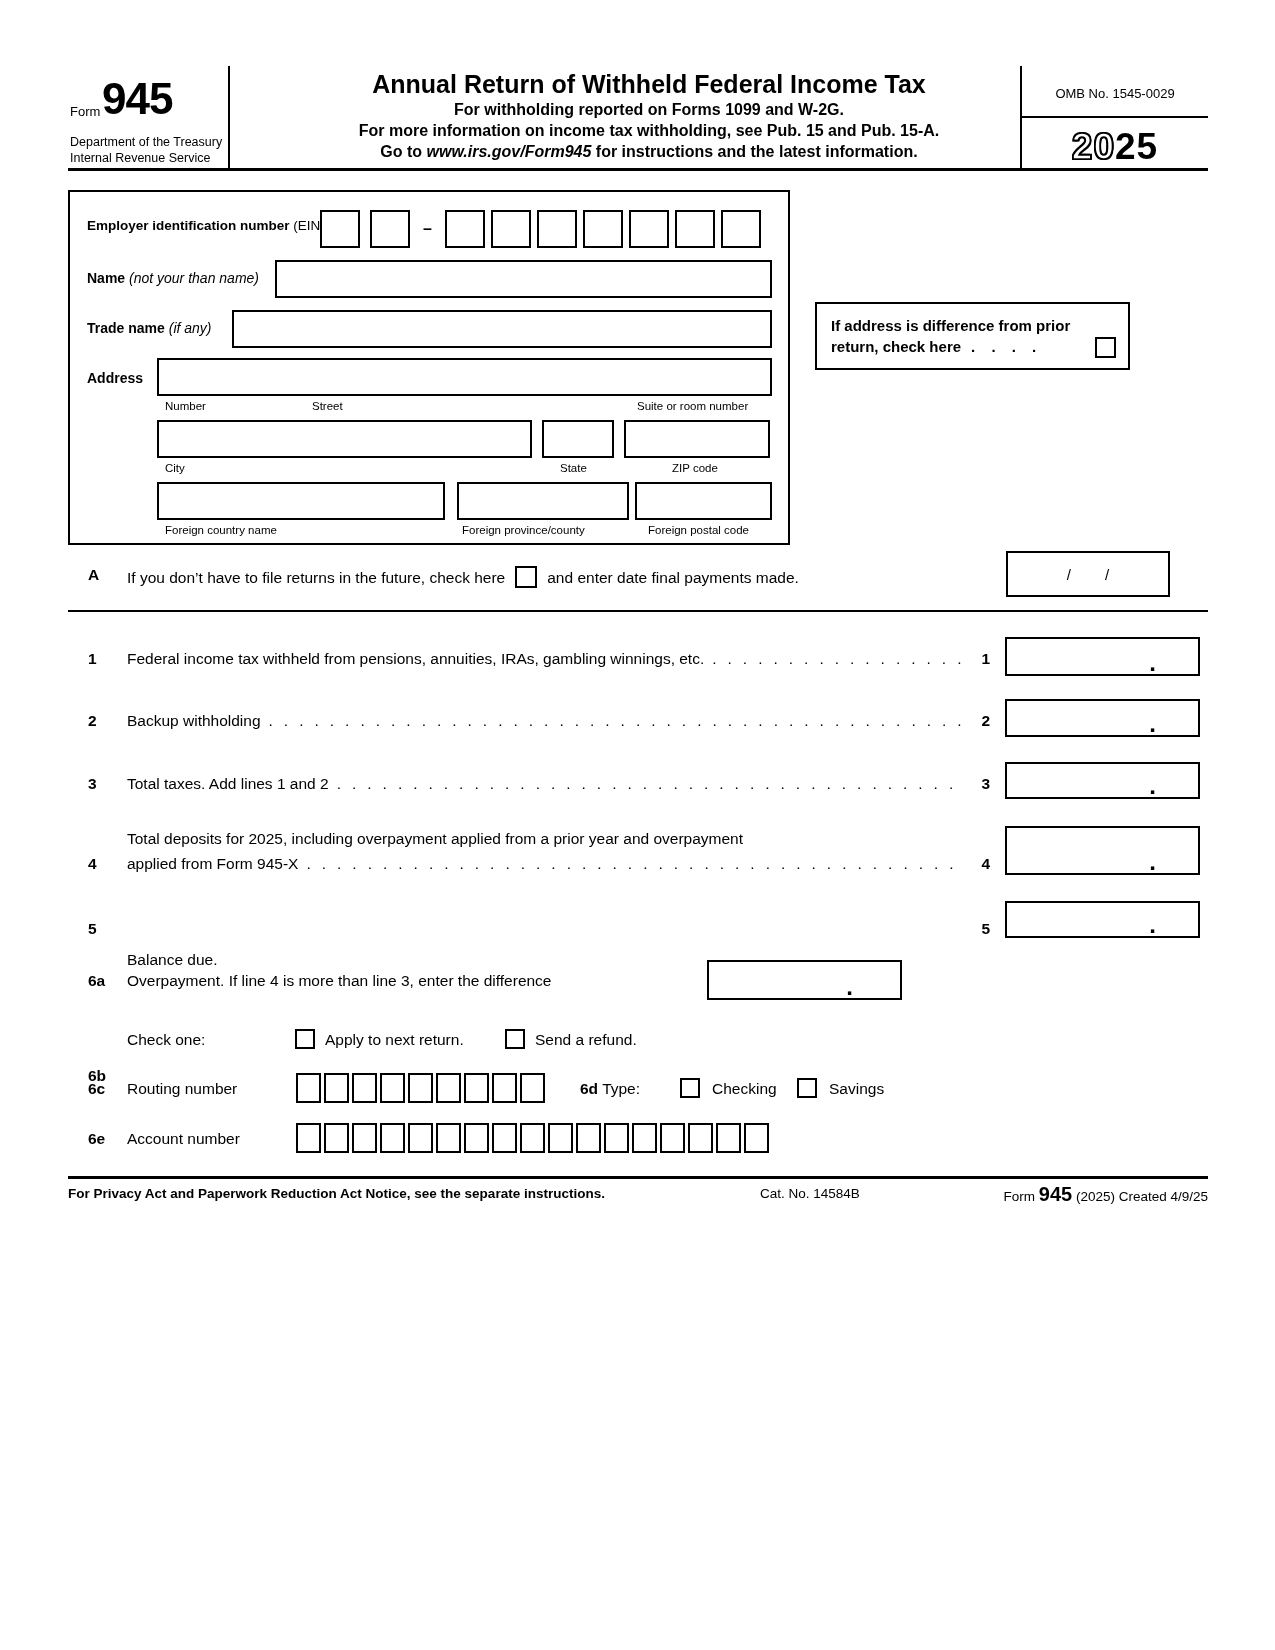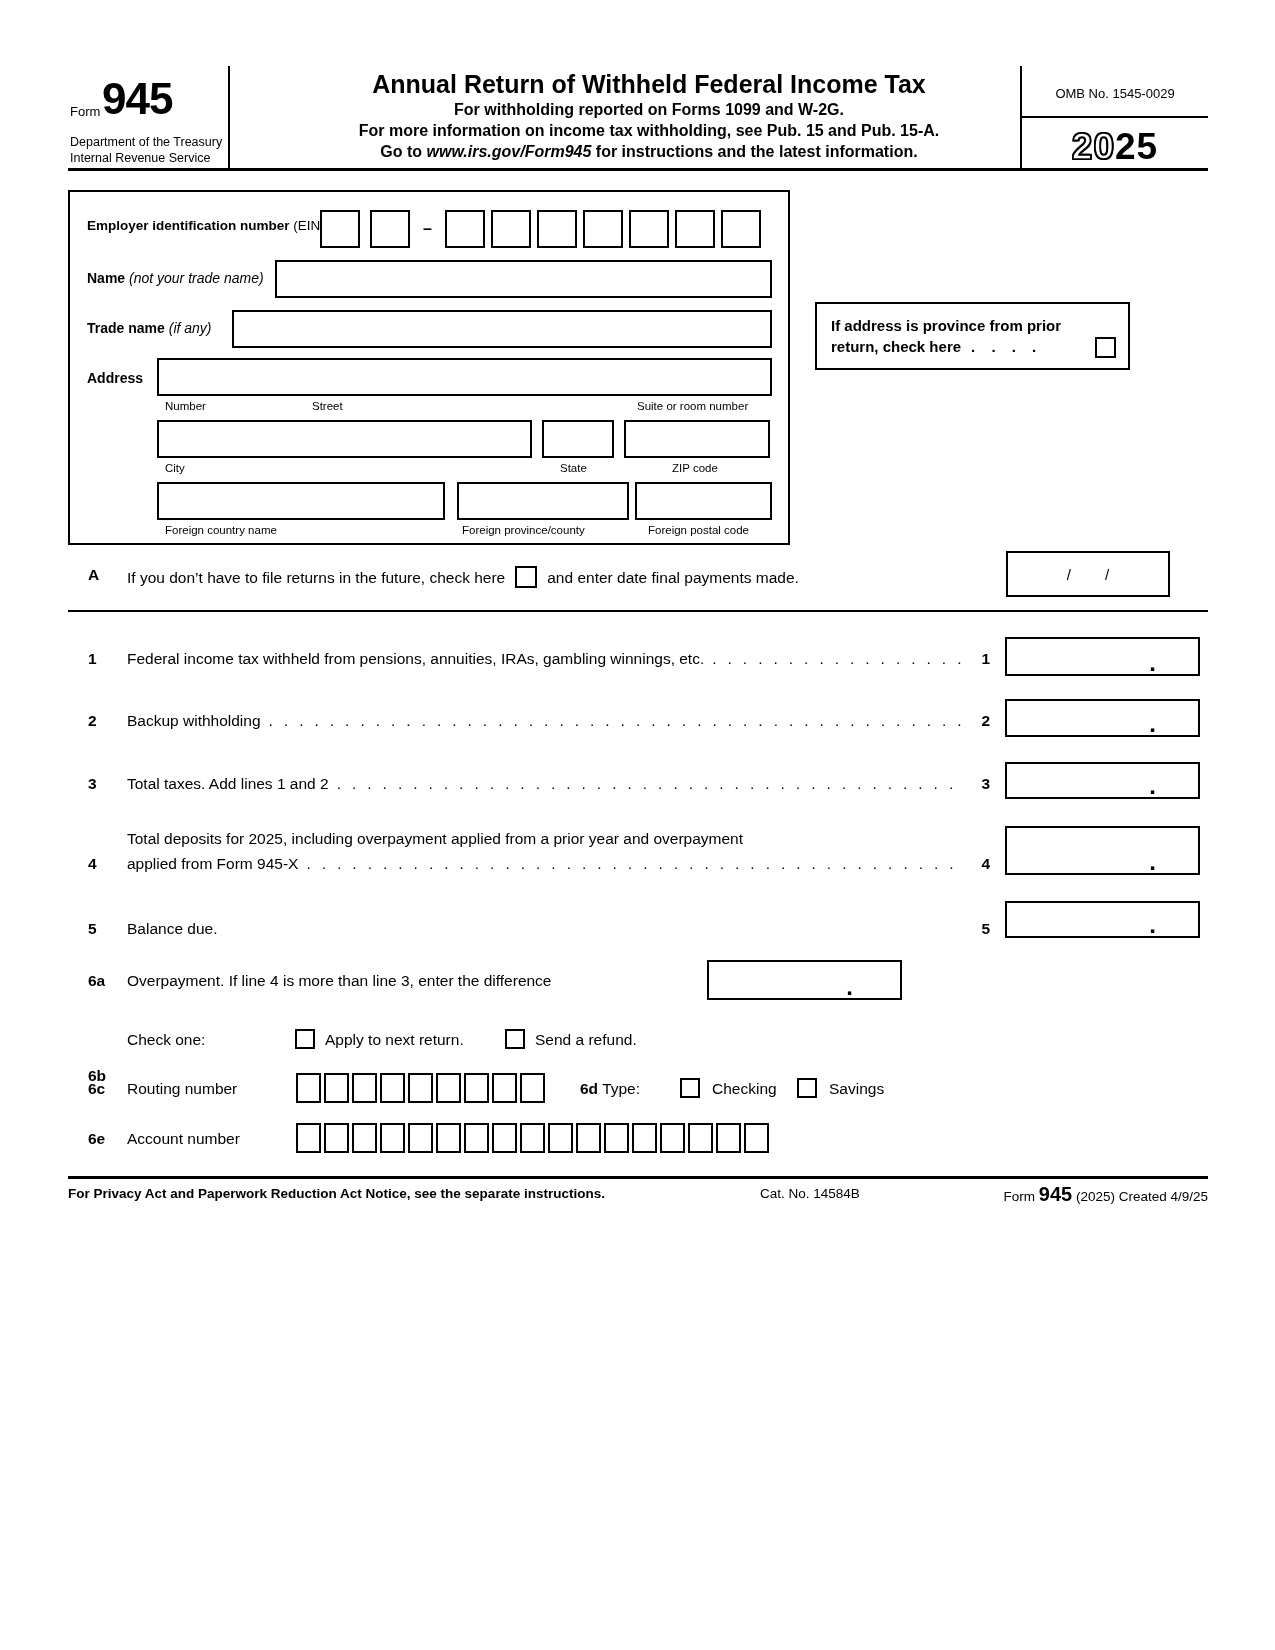--- a/index.html
+++ b/index.html
@@ -115,21 +115,21 @@
           <span class="dbox"></span>
           <span class="dbox"></span>
           <span class="dbox"></span>
           <span class="dbox"></span>
           <span class="dbox"></span>
           <span class="dbox"></span>
           <span class="dbox"></span>
         </span>
     </div>
 
-    <span class="flabel" style="left:17px; top:78px;"><span class="lab-b">Name</span><span class="lab-i"> (not your trade name)</span></span>
+    <span class="flabel" style="left:17px; top:78px;"><span class="lab-b">Name</span><span class="lab-i"> (not your than name)</span></span>
     <div class="fbox" style="left:205px; top:68px; width:497px; height:38px;"></div>
 
     <span class="flabel" style="left:17px; top:128px;"><span class="lab-b">Trade name</span><span class="lab-i"> (if any)</span></span>
     <div class="fbox" style="left:162px; top:118px; width:540px; height:38px;"></div>
 
     <span class="flabel lab-b" style="left:17px; top:178px;">Address</span>
     <div class="fbox" style="left:87px; top:166px; width:615px; height:38px;"></div>
     <span class="sublab" style="left:95px; top:208px;">Number</span>
     <span class="sublab" style="left:242px; top:208px;">Street</span>
     <span class="sublab" style="left:567px; top:208px;">Suite or room number</span>
@@ -143,21 +143,21 @@
 
     <div class="fbox" style="left:87px; top:290px; width:288px; height:38px;"></div>
     <div class="fbox" style="left:387px; top:290px; width:172px; height:38px;"></div>
     <div class="fbox" style="left:565px; top:290px; width:137px; height:38px;"></div>
     <span class="sublab" style="left:95px; top:332px;">Foreign country name</span>
     <span class="sublab" style="left:392px; top:332px;">Foreign province/county</span>
     <span class="sublab" style="left:578px; top:332px;">Foreign postal code</span>
   </div>
 
   <div class="addrdiff">
-    <div>If address is province from prior</div>
+    <div>If address is difference from prior</div>
     <div><span>return, check here</span><span class="dots">. . . .</span></div>
     <span class="cb" style="width:21px;height:21px;"></span>
   </div>
 
   <span class="rownum" style="top:566px;">A</span>
   <div class="plain" style="left:127px; top:566px;"><span>If you don’t have to file returns in the future, check here</span><span class="cb cb22 inlinecb"></span><span>and enter date final payments made.</span></div>
   <div class="datebox">/ /</div>
 
   <div class="sep" style="top:610px;"></div>
 
@@ -201,21 +201,21 @@
   <div class="rowtext" style="top:855px;">
       <span class="b">applied from Form 945-X</span>
       <span class="leader">............................................................</span>
     </div>
   <span class="amtnum" style="top:855px;">4</span>
   <div class="amtbox" style="top:826px; height:49px;">
       <span class="decimal">.</span>
     </div>
 
   <span class="rownum" style="top:920px;">5</span>
-  <div class="rowtext" style="top:920px;">
+  <div class="rowtext" style="top:951px;">
       <span class="b">Balance due.</span>
     </div>
   <span class="amtnum" style="top:920px;">5</span>
   <div class="amtbox" style="top:901px; height:37px;">
       <span class="decimal">.</span>
     </div>
 
   <span class="rownum" style="top:972px;">6a</span>
   <div class="rowtext" style="top:972px; width:570px;">
       <span class="b">Overpayment.</span>

